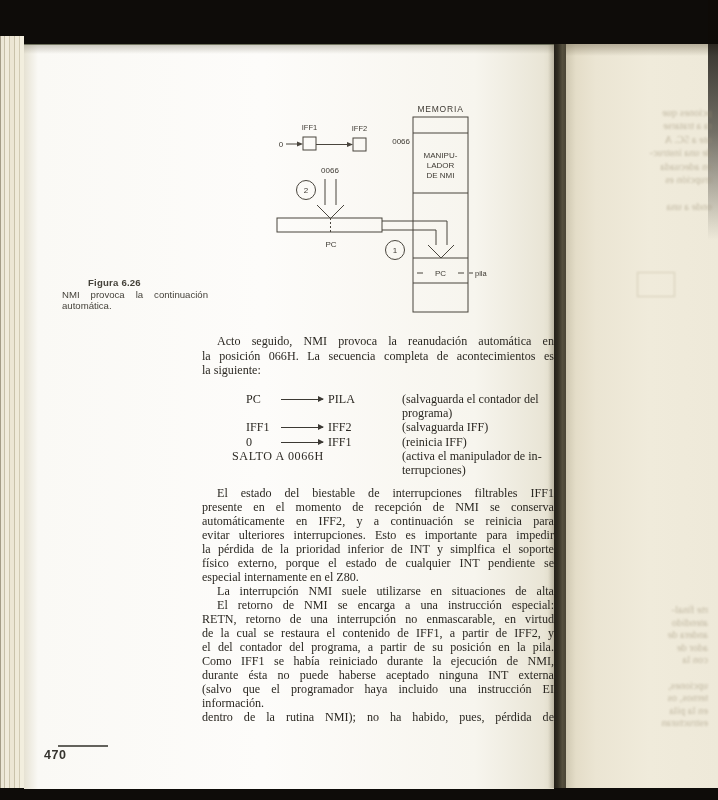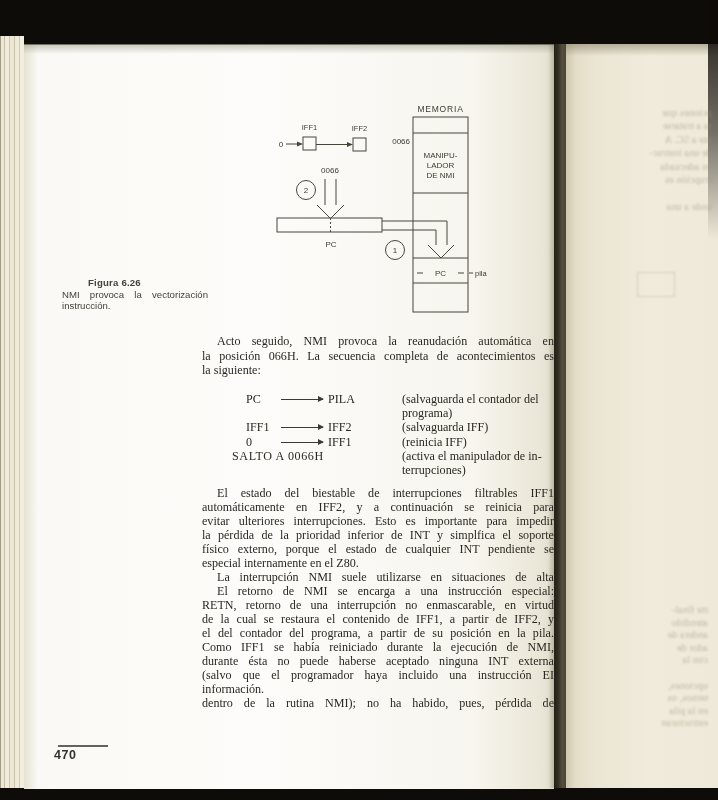--- a/index.html
+++ b/index.html
@@ -71,21 +71,21 @@
   .seq-row .salto{position:absolute;left:30px;top:0;letter-spacing:.6px;}
   .seq-row .desc{position:absolute;left:200px;top:0;width:154px;}
   .arr{position:absolute;left:79px;top:7px;width:42px;height:1px;background:#3c3933;}
   .arr::after{
     content:"";position:absolute;right:-1px;top:-3px;width:0;height:0;
     border-left:6px solid #3c3933;border-top:3px solid transparent;border-bottom:3px solid transparent;
   }
   
   .pageno-rule{position:absolute;left:58px;top:745px;width:50px;height:2px;background:#63625c;}
   .pageno{
-    position:absolute;left:54px;top:748px;
+    position:absolute;left:44px;top:748px;
     font-family:"Liberation Sans","DejaVu Sans",sans-serif;
     font-weight:bold;font-size:12.5px;letter-spacing:.5px;color:#35332e;
   }
   
   .ghost{
     position:absolute;color:#9c9075;opacity:.55;filter:blur(1.1px);
     transform:scaleX(-1);font-size:10.5px;text-align:left;
   }
   #ghost1{left:578px;top:106px;width:134px;line-height:13.4px;}
   #ghost2{left:580px;top:604px;width:128px;line-height:12.6px;}
@@ -98,21 +98,21 @@
 <body>
 
 <div class="edge-stripes"></div>
 <div class="page-left"></div>
 <div class="gutter"></div>
 <div class="page-right"></div>
 <div class="corner-dark"></div>
 
 <div class="fig-caption">
   <div class="t">Figura 6.26</div>
-  <div class="c">NMI provoca la vectorización instrucción.</div>
+  <div class="c">NMI provoca la continuación automática.</div>
 </div>
 
 <svg class="diagram" viewBox="0 0 230 222" width="230" height="222">
 
   <rect class="ln" x="148" y="20" width="55" height="195"></rect>
   <line class="ln" x1="148" y1="36" x2="203" y2="36"></line>
   <line class="ln" x1="148" y1="96" x2="203" y2="96"></line>
   <line class="ln" x1="148" y1="161" x2="203" y2="161"></line>
   <line class="ln" x1="148" y1="186" x2="203" y2="186"></line>
   <text x="175.5" y="15" font-size="8.5" letter-spacing="0.8" text-anchor="middle">MEMORIA</text>
@@ -187,20 +187,21 @@
     <span class="salto">SALTO A 0066H</span>
     <span class="desc">(activa el manipulador de in-</span>
   </div>
   <div class="seq-row">
     <span class="desc">terrupciones)</span>
   </div>
 </div>
 
 <div class="col" id="body2">
   <div class="line ind">El estado del biestable de interrupciones filtrables IFF1</div>
+  <div class="line">presente en el momento de recepción de NMI se conserva</div>
   <div class="line">automáticamente en IFF2, y a continuación se reinicia para</div>
   <div class="line">evitar ulteriores interrupciones. Esto es importante para impedir</div>
   <div class="line">la pérdida de la prioridad inferior de INT y simplfica el soporte</div>
   <div class="line">físico externo, porque el estado de cualquier INT pendiente se</div>
   <div class="line last">especial internamente en el Z80.</div>
   <div class="line ind">La interrupción NMI suele utilizarse en situaciones de alta</div>
   <div class="line ind">El retorno de NMI se encarga a una instrucción especial:</div>
   <div class="line">RETN, retorno de una interrupción no enmascarable, en virtud</div>
   <div class="line">de la cual se restaura el contenido de IFF1, a partir de IFF2, y</div>
   <div class="line">el del contador del programa, a partir de su posición en la pila.</div>

